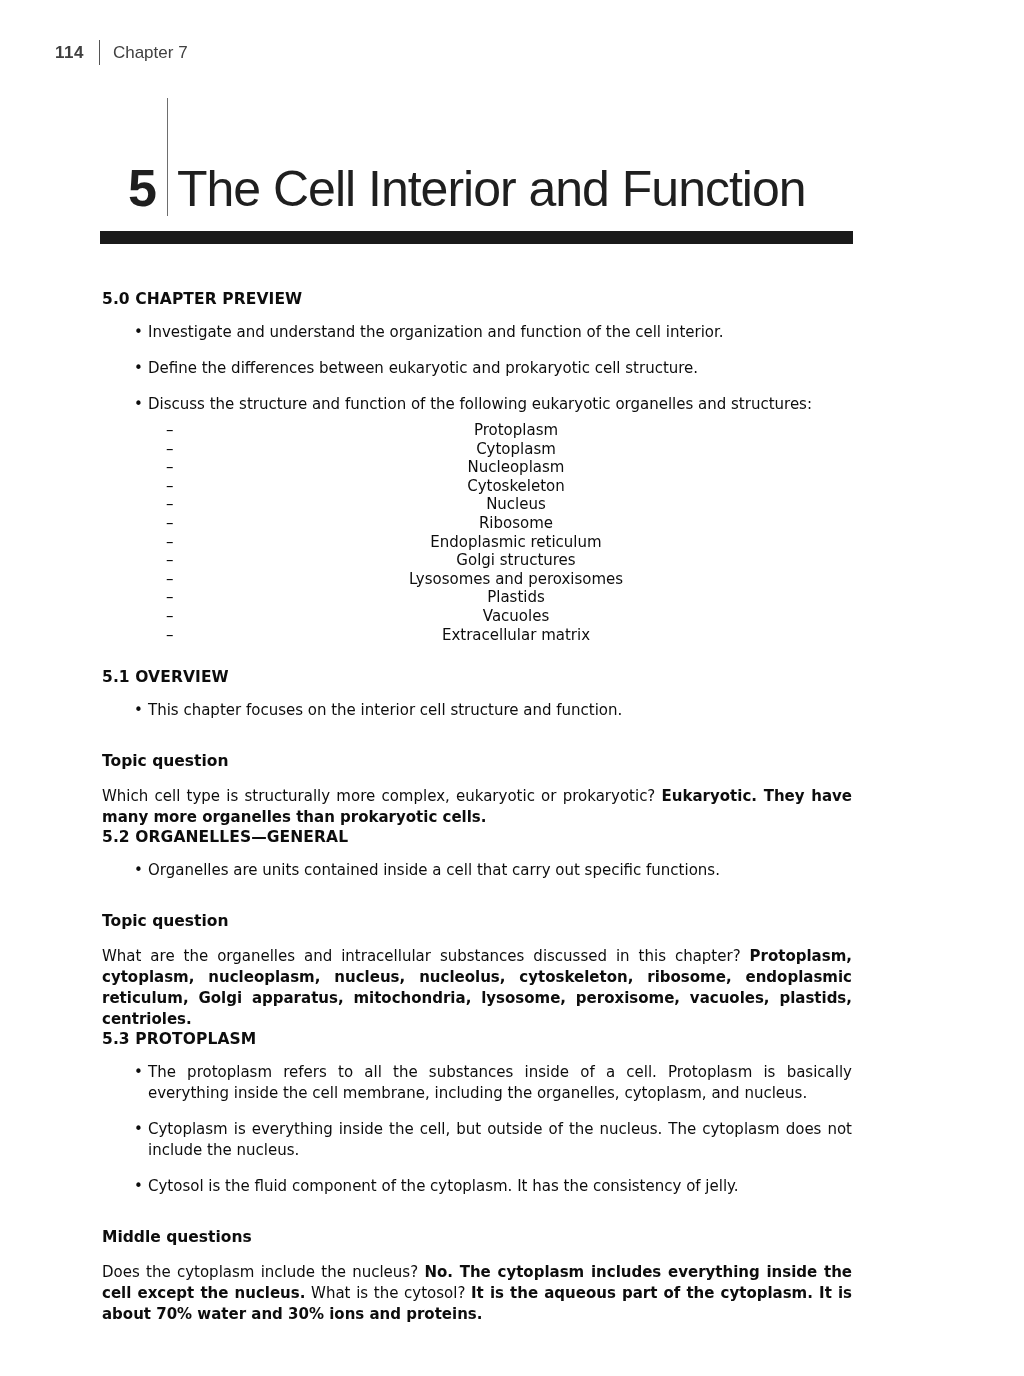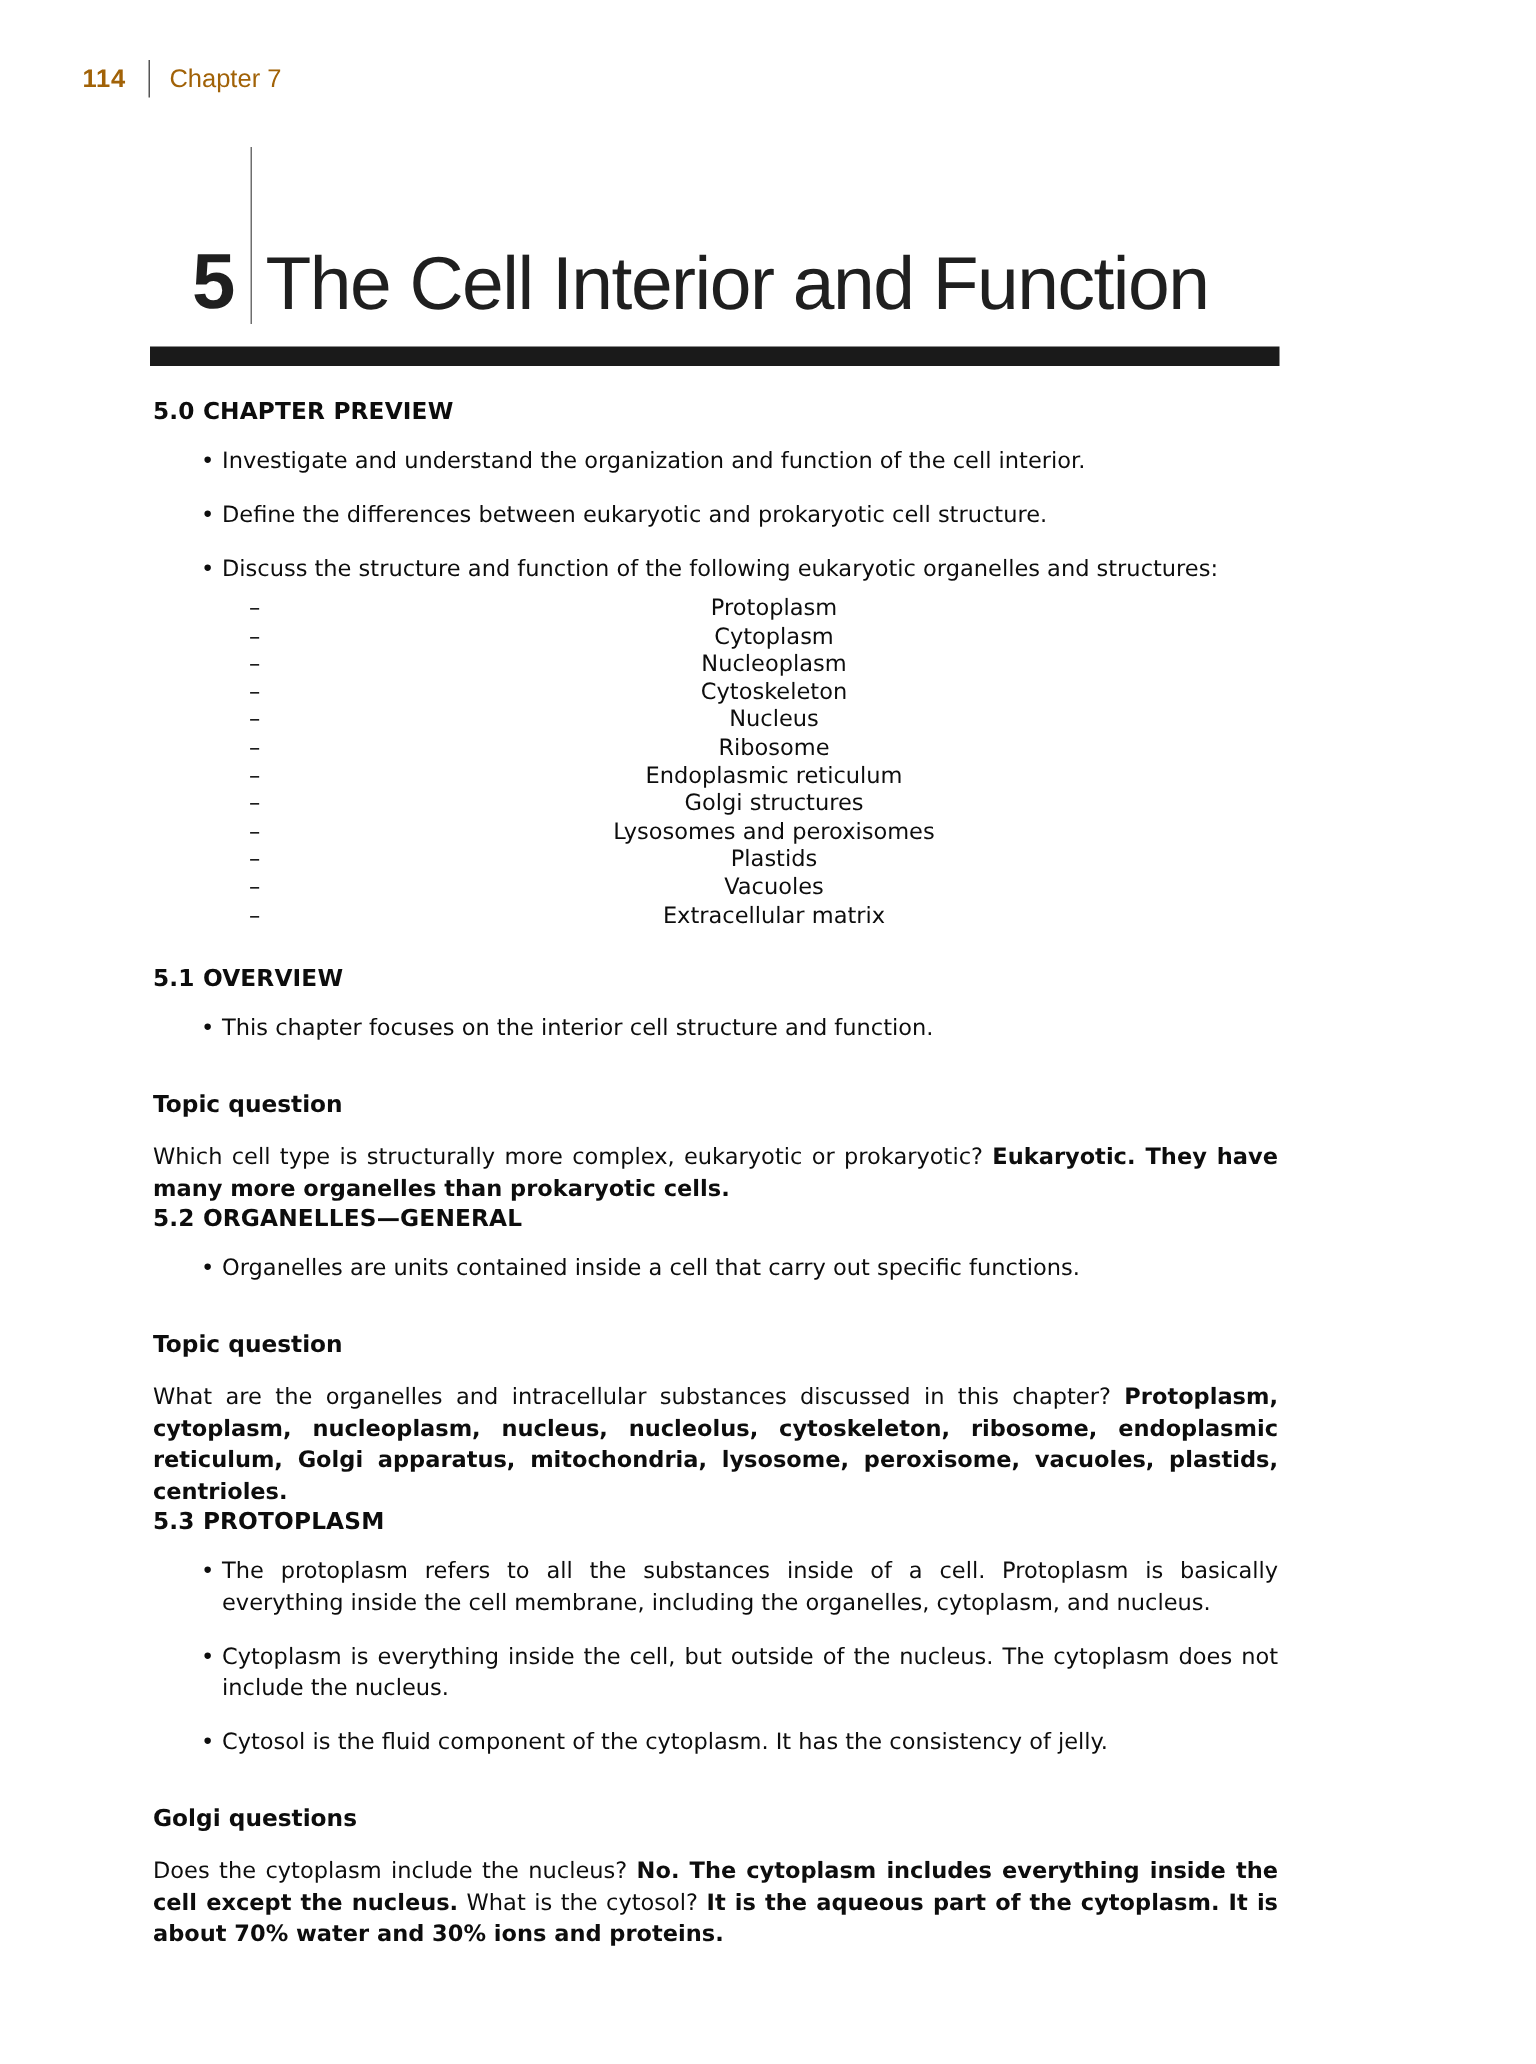--- a/index.html
+++ b/index.html
@@ -16,21 +16,21 @@
 
   
   .running-head {
     position: absolute;
     top: 40px;
     left: 55px;
     display: flex;
     align-items: center;
     font-family: "Liberation Sans", sans-serif;
     font-size: 17px;
-    color: #a16207;
+    color: #404040;
   }
   .running-head .pagenum { font-weight: 700; letter-spacing: 0.5px; }
   .running-head .divider {
     width: 1px; height: 25px;
     background: #555;
     margin: 0 13px 0 15px;
   }
 
   
   .title-block {
@@ -71,21 +71,21 @@
     top: 231px;
     left: 100px;
     width: 753px;
     height: 13px;
     background: #1a1a1a;
   }
 
   
   .content {
     position: absolute;
-    top: 265px;
+    top: 290px;
     left: 102px;
     width: 750px;
     font-size: 15px;
     line-height: 21px;
   }
   h2.section-heading {
     font-size: 15.5px;
     font-weight: 700;
     line-height: 19px;
     margin: 0 0 13px 0;
@@ -183,17 +183,17 @@
 
     <h2 class="section-heading mt-section-sm">5.2 ORGANELLES—GENERAL</h2>
     <div class="bullet">Organelles are units contained inside a cell that carry out specific functions.</div>
     <h3 class="topic-label">Topic question</h3>
     <p class="topic-paragraph"><span class="question">What are the organelles and intracellular substances discussed in this chapter? </span><span class="answer">Protoplasm, cytoplasm, nucleoplasm, nucleus, nucleolus, cytoskeleton, ribosome, endoplasmic reticulum, Golgi apparatus, mitochondria, lysosome, peroxisome, vacuoles, plastids, centrioles.</span></p>
 
     <h2 class="section-heading mt-section-sm">5.3 PROTOPLASM</h2>
     <div class="bullet">The protoplasm refers to all the substances inside of a cell. Protoplasm is basically everything inside the cell membrane, including the organelles, cytoplasm, and nucleus.</div>
     <div class="bullet">Cytoplasm is everything inside the cell, but outside of the nucleus. The cytoplasm does not include the nucleus.</div>
     <div class="bullet">Cytosol is the fluid component of the cytoplasm. It has the consistency of jelly.</div>
-    <h3 class="topic-label">Golgi questions</h3>
+    <h3 class="topic-label">Middle questions</h3>
     <p class="topic-paragraph"><span class="question">Does the cytoplasm include the nucleus? </span><span class="answer">No. The cytoplasm includes everything inside the cell except the nucleus.</span><span class="question"> What is the cytosol? </span><span class="answer">It is the aqueous part of the cytoplasm. It is about 70% water and 30% ions and proteins.</span></p>
 
   </main>
 </div>
 
 </body></html>

